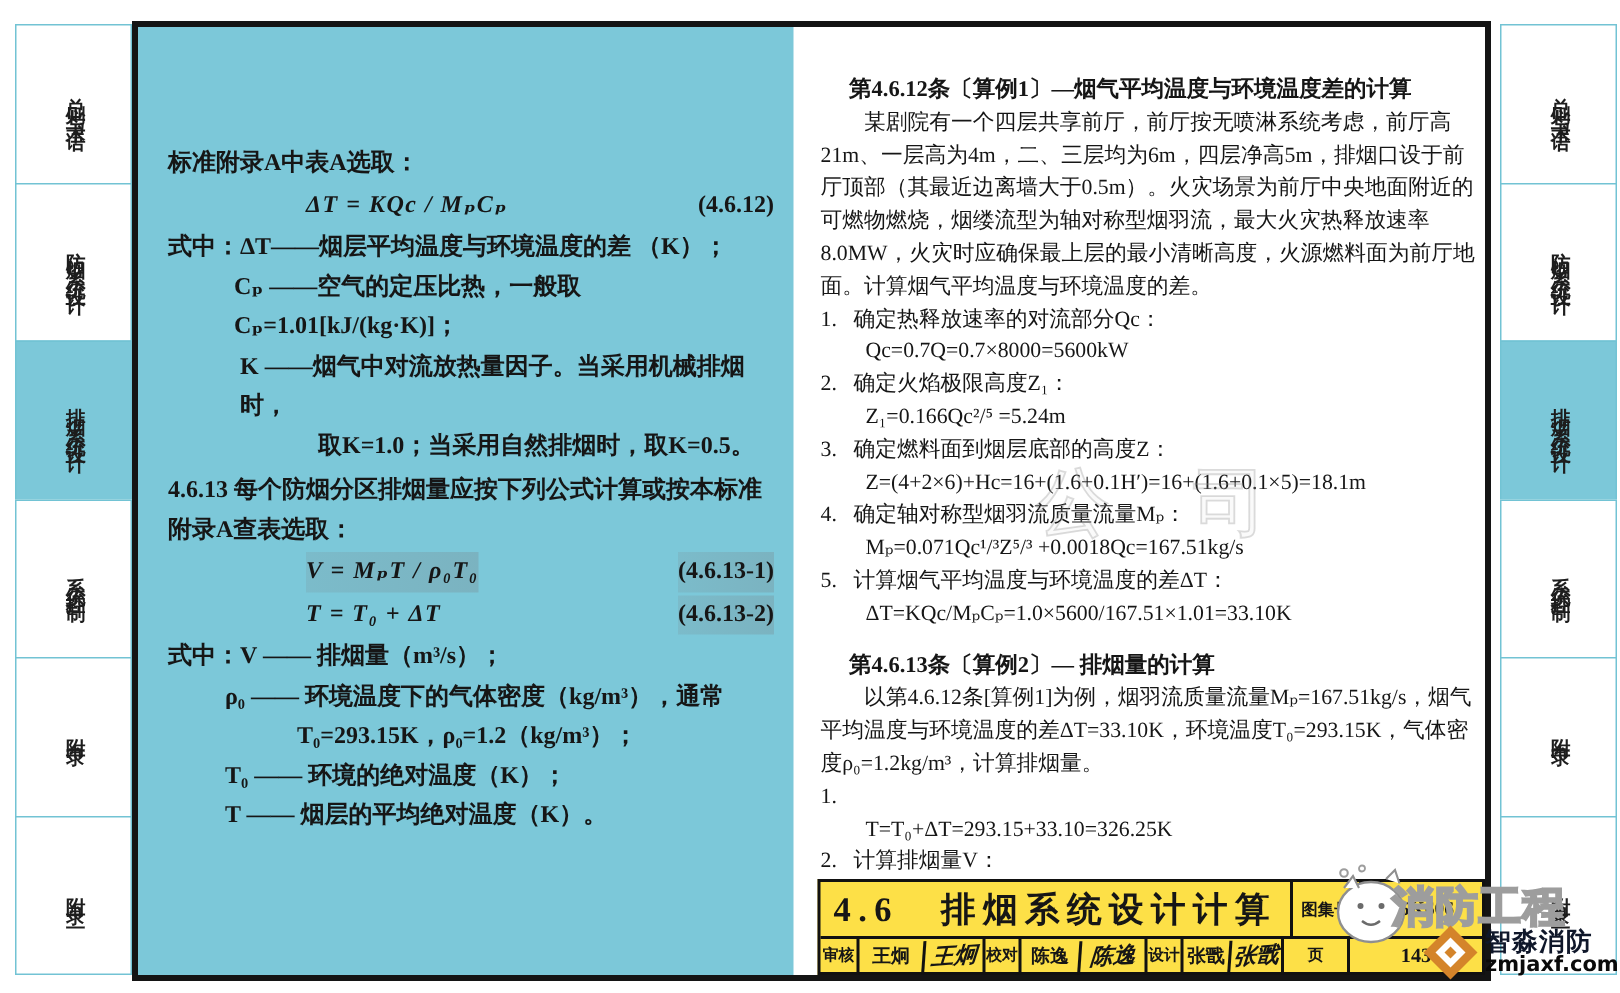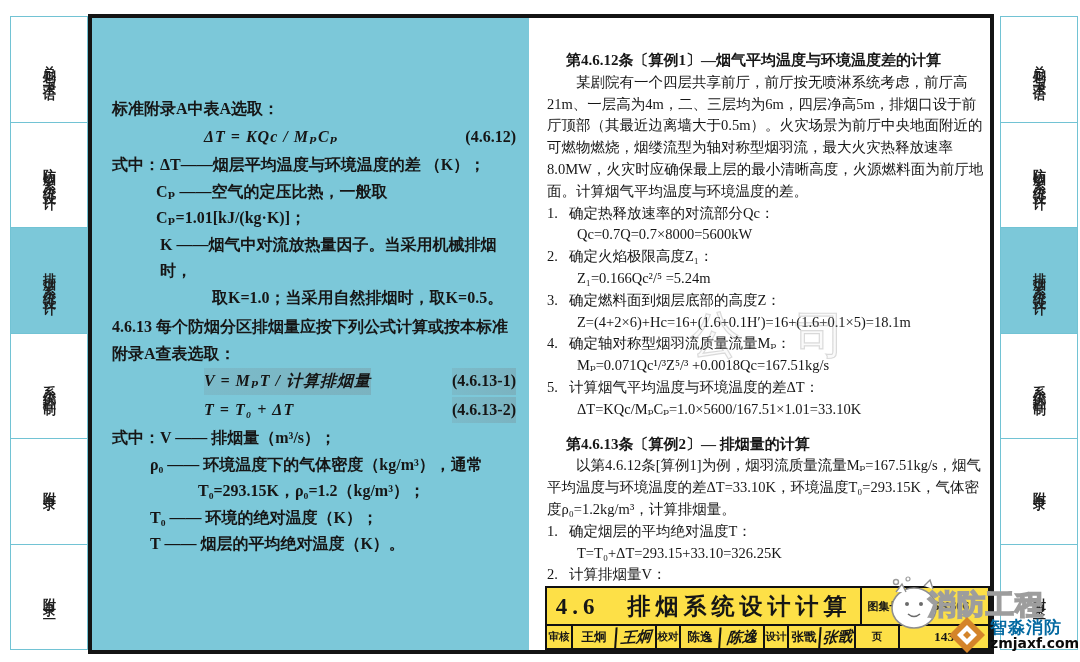--- a/index.html
+++ b/index.html
@@ -69,21 +69,21 @@
 
   
   .center-wm{position:absolute;left:690px;top:302px;z-index:4;font-size:50px;letter-spacing:55px;
        color:rgba(150,150,150,0.05);-webkit-text-stroke:1.2px rgba(140,140,140,0.30);
        font-family:"DejaVu Sans",sans-serif;pointer-events:none;}
   .brand{position:absolute;left:884px;top:574px;width:196px;height:88px;z-index:6;pointer-events:none;}
   .wm-outline{position:absolute;left:44px;top:12px;font-size:28px;font-weight:800;letter-spacing:1px;
        color:rgba(255,255,255,0.08);-webkit-text-stroke:1.7px #9d9d9d;font-family:"DejaVu Sans",sans-serif;white-space:nowrap;}
   .wm-cat{position:absolute;left:0;top:2px;}
   .wm-diamond{position:absolute;left:64px;top:42px;}
-  .wm-name{position:absolute;left:106px;top:42px;font-size:17px;font-weight:800;color:#0369a1;
+  .wm-name{position:absolute;left:106px;top:42px;font-size:17px;font-weight:800;color:#0f172a;
        font-family:"DejaVu Sans",sans-serif;letter-spacing:1px;}
   .wm-site{position:absolute;left:106px;top:61px;font-size:14px;font-weight:800;color:#0a0a0a;
        font-family:"DejaVu Sans",sans-serif;}
 </style>
 </head>
 <body>
 
 <div class="stage">
 
   <div class="sidebar left">
@@ -117,21 +117,21 @@
         <span class="fno">(4.6.12)</span>
       </div>
       <div class="t-i0">式中：ΔT——烟层平均温度与环境温度的差 （K）；</div>
       <div class="t-i1">Cₚ ——空气的定压比热，一般取Cₚ=1.01[kJ/(kg·K)]；</div>
       <div class="t-i2">K ——烟气中对流放热量因子。当采用机械排烟时，</div>
       <div class="t-i3">取K=1.0；当采用自然排烟时，取K=0.5。</div>
 
       <div class="sec-gap">4.6.13 每个防烟分区排烟量应按下列公式计算或按本标准</div>
       <div>附录A查表选取：</div>
       <div class="frow">
-        <span class="fml smudge">V = MₚT / 计算排烟量</span>
+        <span class="fml smudge">V = MₚT / ρ₀T₀</span>
         <span class="fno smudge">(4.6.13-1)</span>
       </div>
       <div class="frow">
         <span class="fml">T = T₀ + ΔT</span>
         <span class="fno smudge">(4.6.13-2)</span>
       </div>
       <div class="t-i0">式中：V —— 排烟量（m³/s）；</div>
       <div class="u-i1">ρ₀ —— 环境温度下的气体密度（kg/m³），通常</div>
       <div class="u-i2">T₀=293.15K，ρ₀=1.2（kg/m³）；</div>
       <div class="u-i1">T₀ —— 环境的绝对温度（K）；</div>
@@ -164,21 +164,20 @@
       <div class="step">
           <span class="sno">5.</span>
           <span>计算烟气平均温度与环境温度的差ΔT：</span>
         </div>
       <div class="sformula">ΔT=KQc/MₚCₚ=1.0×5600/167.51×1.01=33.10K</div>
 
       <div class="ex-title ex2">第4.6.13条〔算例2〕— 排烟量的计算</div>
       <p class="ex-body">以第4.6.12条[算例1]为例，烟羽流质量流量Mₚ=167.51kg/s，烟气平均温度与环境温度的差ΔT=33.10K，环境温度T₀=293.15K，气体密度ρ₀=1.2kg/m³，计算排烟量。</p>
       <div class="step">
           <span class="sno">1.</span>
-          <span>确定烟层的平均绝对温度T：</span>
         </div>
       <div class="sformula">T=T₀+ΔT=293.15+33.10=326.25K</div>
       <div class="step">
           <span class="sno">2.</span>
           <span>计算排烟量V：</span>
         </div>
       <div class="sformula">V=MₚT/ρ₀T₀=167.51×326.25/1.2×293.15=155.35m³/s</div>
       <div class="sformula2">=559271m³/h＞211000m³/h，取559271m³/h</div>
     </div>
 

